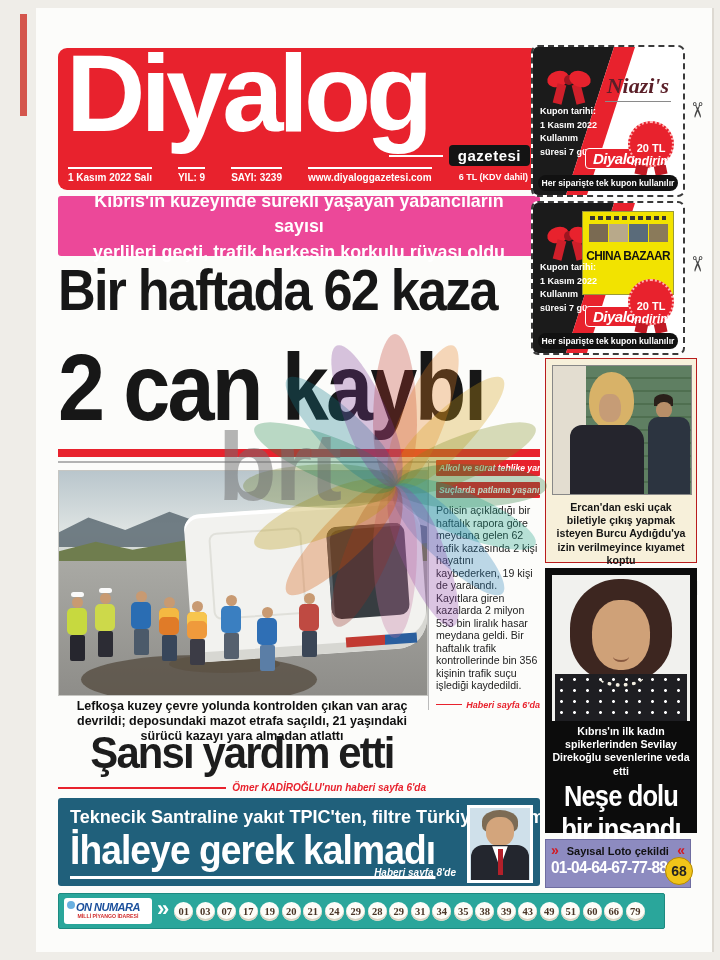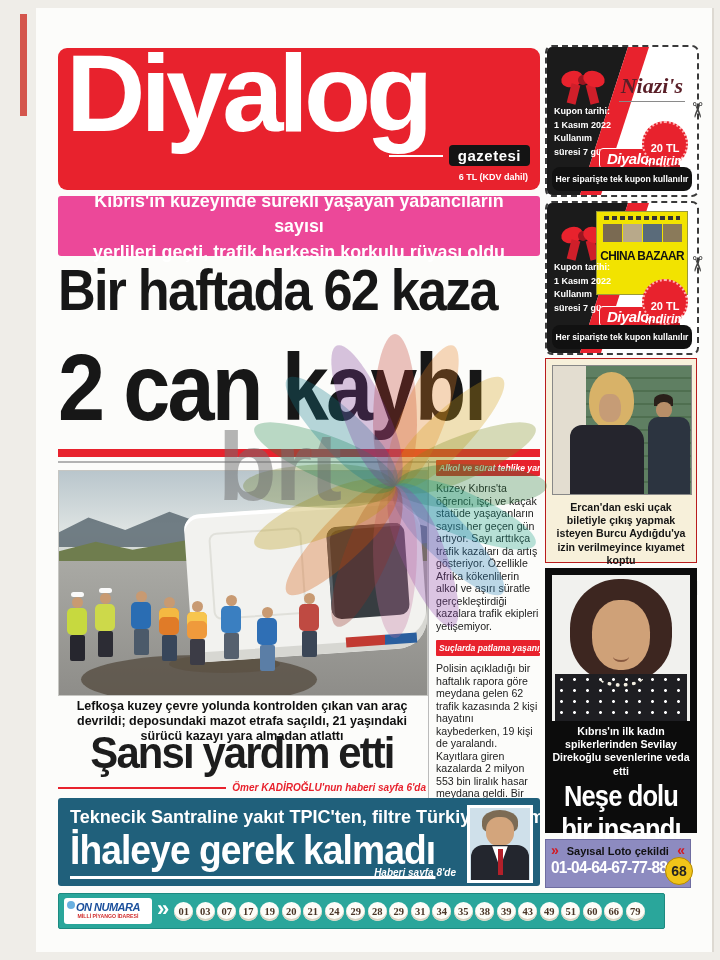--- a/index.html
+++ b/index.html
@@ -101,35 +101,35 @@
   .on-logo .t1{color:#1b4f9c;font-weight:bold;font-style:italic;font-size:11px;letter-spacing:-.5px;}
   .on-logo .t2{color:#d02b2b;font-weight:bold;font-size:5.2px;margin-top:1px;}
   .on-dot{position:absolute;left:3px;top:3px;width:8px;height:8px;border-radius:50%;background:#6ab0e0;}
   .chev{color:#fff;font-size:22px;font-weight:bold;line-height:1;margin-top:-4px;flex:none;}
   .balls{display:flex;gap:2.5px;align-items:center;}
   .ball{width:19px;height:19px;border-radius:50%;background:#fdfdf8;color:#4a3526;
         font-family:"Liberation Serif",serif;font-weight:bold;font-size:10.5px;
         display:flex;align-items:center;justify-content:center;flex:none;box-shadow:inset 0 -2px 0 #d8d3c2;}
 
   
-  .coupon{position:absolute;left:545px;width:150px;background:#fff;border:2px dashed #3a3a3a;
+  .coupon{position:absolute;left:531px;width:150px;background:#fff;border:2px dashed #3a3a3a;
           border-radius:7px;overflow:hidden;}
   .c1{top:45px;height:148px;} .c2{top:201px;height:150px;}
   .coupon .blackband{position:absolute;inset:0;background:#1b1b1b;clip-path:polygon(0 0,54% 0,22% 100%,0 100%);}
   .coupon .ribbon{position:absolute;inset:0;background:#e8222d;clip-path:polygon(54% 0,68% 0,36% 100%,22% 100%);}
   .bow{position:absolute;left:14px;top:24px;width:44px;height:26px;}
   .bow:before,.bow:after{content:"";position:absolute;width:22px;height:16px;background:#e8222d;border-radius:50%;top:0;}
   .bow:before{left:0;transform:rotate(-18deg);} .bow:after{right:0;transform:rotate(18deg);}
   .bow .knot{position:absolute;left:17px;top:4px;width:10px;height:10px;border-radius:50%;background:#9d1520;}
   .bow .tail1,.bow .tail2{position:absolute;top:13px;width:9px;height:20px;background:#cf1f2a;}
   .bow .tail1{left:8px;transform:rotate(14deg);} .bow .tail2{right:8px;transform:rotate(-14deg);}
   .kupon-text{position:absolute;left:7px;top:58px;color:#fff;font-size:9px;font-weight:bold;line-height:1.5;}
   .mini-dy{position:absolute;left:52px;bottom:26px;background:#e8222d;border:1px solid #fff;border-radius:4px;
            color:#fff;font-weight:bold;font-style:italic;font-size:15px;padding:1px 7px;letter-spacing:-.5px;}
-  .c-footer{position:absolute;left:5px;right:5px;bottom:4px;height:24px;background:#111;border-radius:8px;
+  .c-footer{position:absolute;left:5px;right:5px;bottom:4px;height:16px;background:#111;border-radius:8px;
             color:#fff;font-size:8.6px;font-weight:bold;display:flex;align-items:center;justify-content:center;}
   .scissors{position:absolute;font-size:21px;color:#444;transform:rotate(90deg);}
   .sc1{left:688px;top:98px;} .sc2{left:688px;top:252px;}
   .niazi{position:absolute;right:12px;top:26px;font-family:"Liberation Serif",serif;font-style:italic;
          font-weight:bold;font-size:22px;color:#5a1f28;border-bottom:1px solid #8a8a8a;padding:0 2px 2px 2px;}
   .cb-box{position:absolute;right:9px;top:8px;width:92px;height:84px;background:#f2e300;border:1px solid #9a9a38;
           display:flex;flex-direction:column;align-items:center;padding-top:4px;box-sizing:border-box;}
   .cb-tiny{width:76px;height:4px;background:repeating-linear-gradient(90deg,#333 0 5px,transparent 5px 8px);}
   .cb-strip{display:flex;gap:1px;margin-top:4px;}
   .cb-strip i{width:19px;height:18px;display:block;}
@@ -212,20 +212,26 @@
 </style>
 </head>
 <body>
 
 <div class="sheet">
   <div class="paper"></div>
   <div class="edge-strip"></div>
 
   <div class="masthead">
     <div class="mast-title">Diyalog</div>
+    <div class="mast-info">
+      <span>1 Kasım 2022 Salı</span>
+      <span>YIL: 9</span>
+      <span>SAYI: 3239</span>
+      <span>www.diyaloggazetesi.com</span>
+    </div>
     <div class="gaz-box">
       <div class="gaz-line"></div>
       <div class="gaz-label">gazetesi</div>
     </div>
     <div class="mast-price">6 TL (KDV dahil)</div>
   </div>
 
   <div class="top-banner">
     <div>Kıbrıs'ın kuzeyinde sürekli yaşayan yabancıların sayısı</div>
     <div>yerlileri geçti, trafik herkesin korkulu rüyası oldu</div>
@@ -294,21 +300,20 @@
 
   <div class="caption">Lefkoşa kuzey çevre yolunda kontrolden çıkan van araç devrildi; deposundaki mazot etrafa saçıldı, 21 yaşındaki sürücü kazayı yara almadan atlattı</div>
   <div class="hl3">Şansı yardım etti</div>
   <div class="byline-row">
     <div class="line"></div>
     <span class="byline">Ömer KADİROĞLU'nun haberi sayfa 6'da</span>
   </div>
 
   <div class="side-col">
     <div class="red-label">Alkol ve sürat tehlike yaratıyor...</div>
-    <p>Kuzey Kıbrıs'ta öğrenci, işçi ve kaçak statüde yaşayanların sayısı her geçen gün artıyor. Sayı arttıkça trafik kazaları da artış gösteriyor. Özellikle Afrika kökenlilerin alkol ve aşırı süratle gerçekleştirdiği kazalara trafik ekipleri yetişemiyor.</p>
     <div class="red-label">Suçlarda patlama yaşanıyor...</div>
     <p>Polisin açıkladığı bir haftalık rapora göre meydana gelen 62 trafik kazasında 2 kişi hayatını kaybederken, 19 kişi de yaralandı. Kayıtlara giren kazalarda 2 milyon 553 bin liralık hasar meydana geldi. Bir haftalık trafik kontrollerinde bin 356 kişinin trafik suçu işlediği kaydedildi.</p>
     <div class="pref-row">
       <div class="line"></div>
       <span class="pref">Haberi sayfa 6'da</span>
     </div>
   </div>
 
   <div class="teal-banner">
     <div class="tb-kicker">Teknecik Santraline yakıt TPIC'ten, filtre Türkiye hükümetinden</div>

